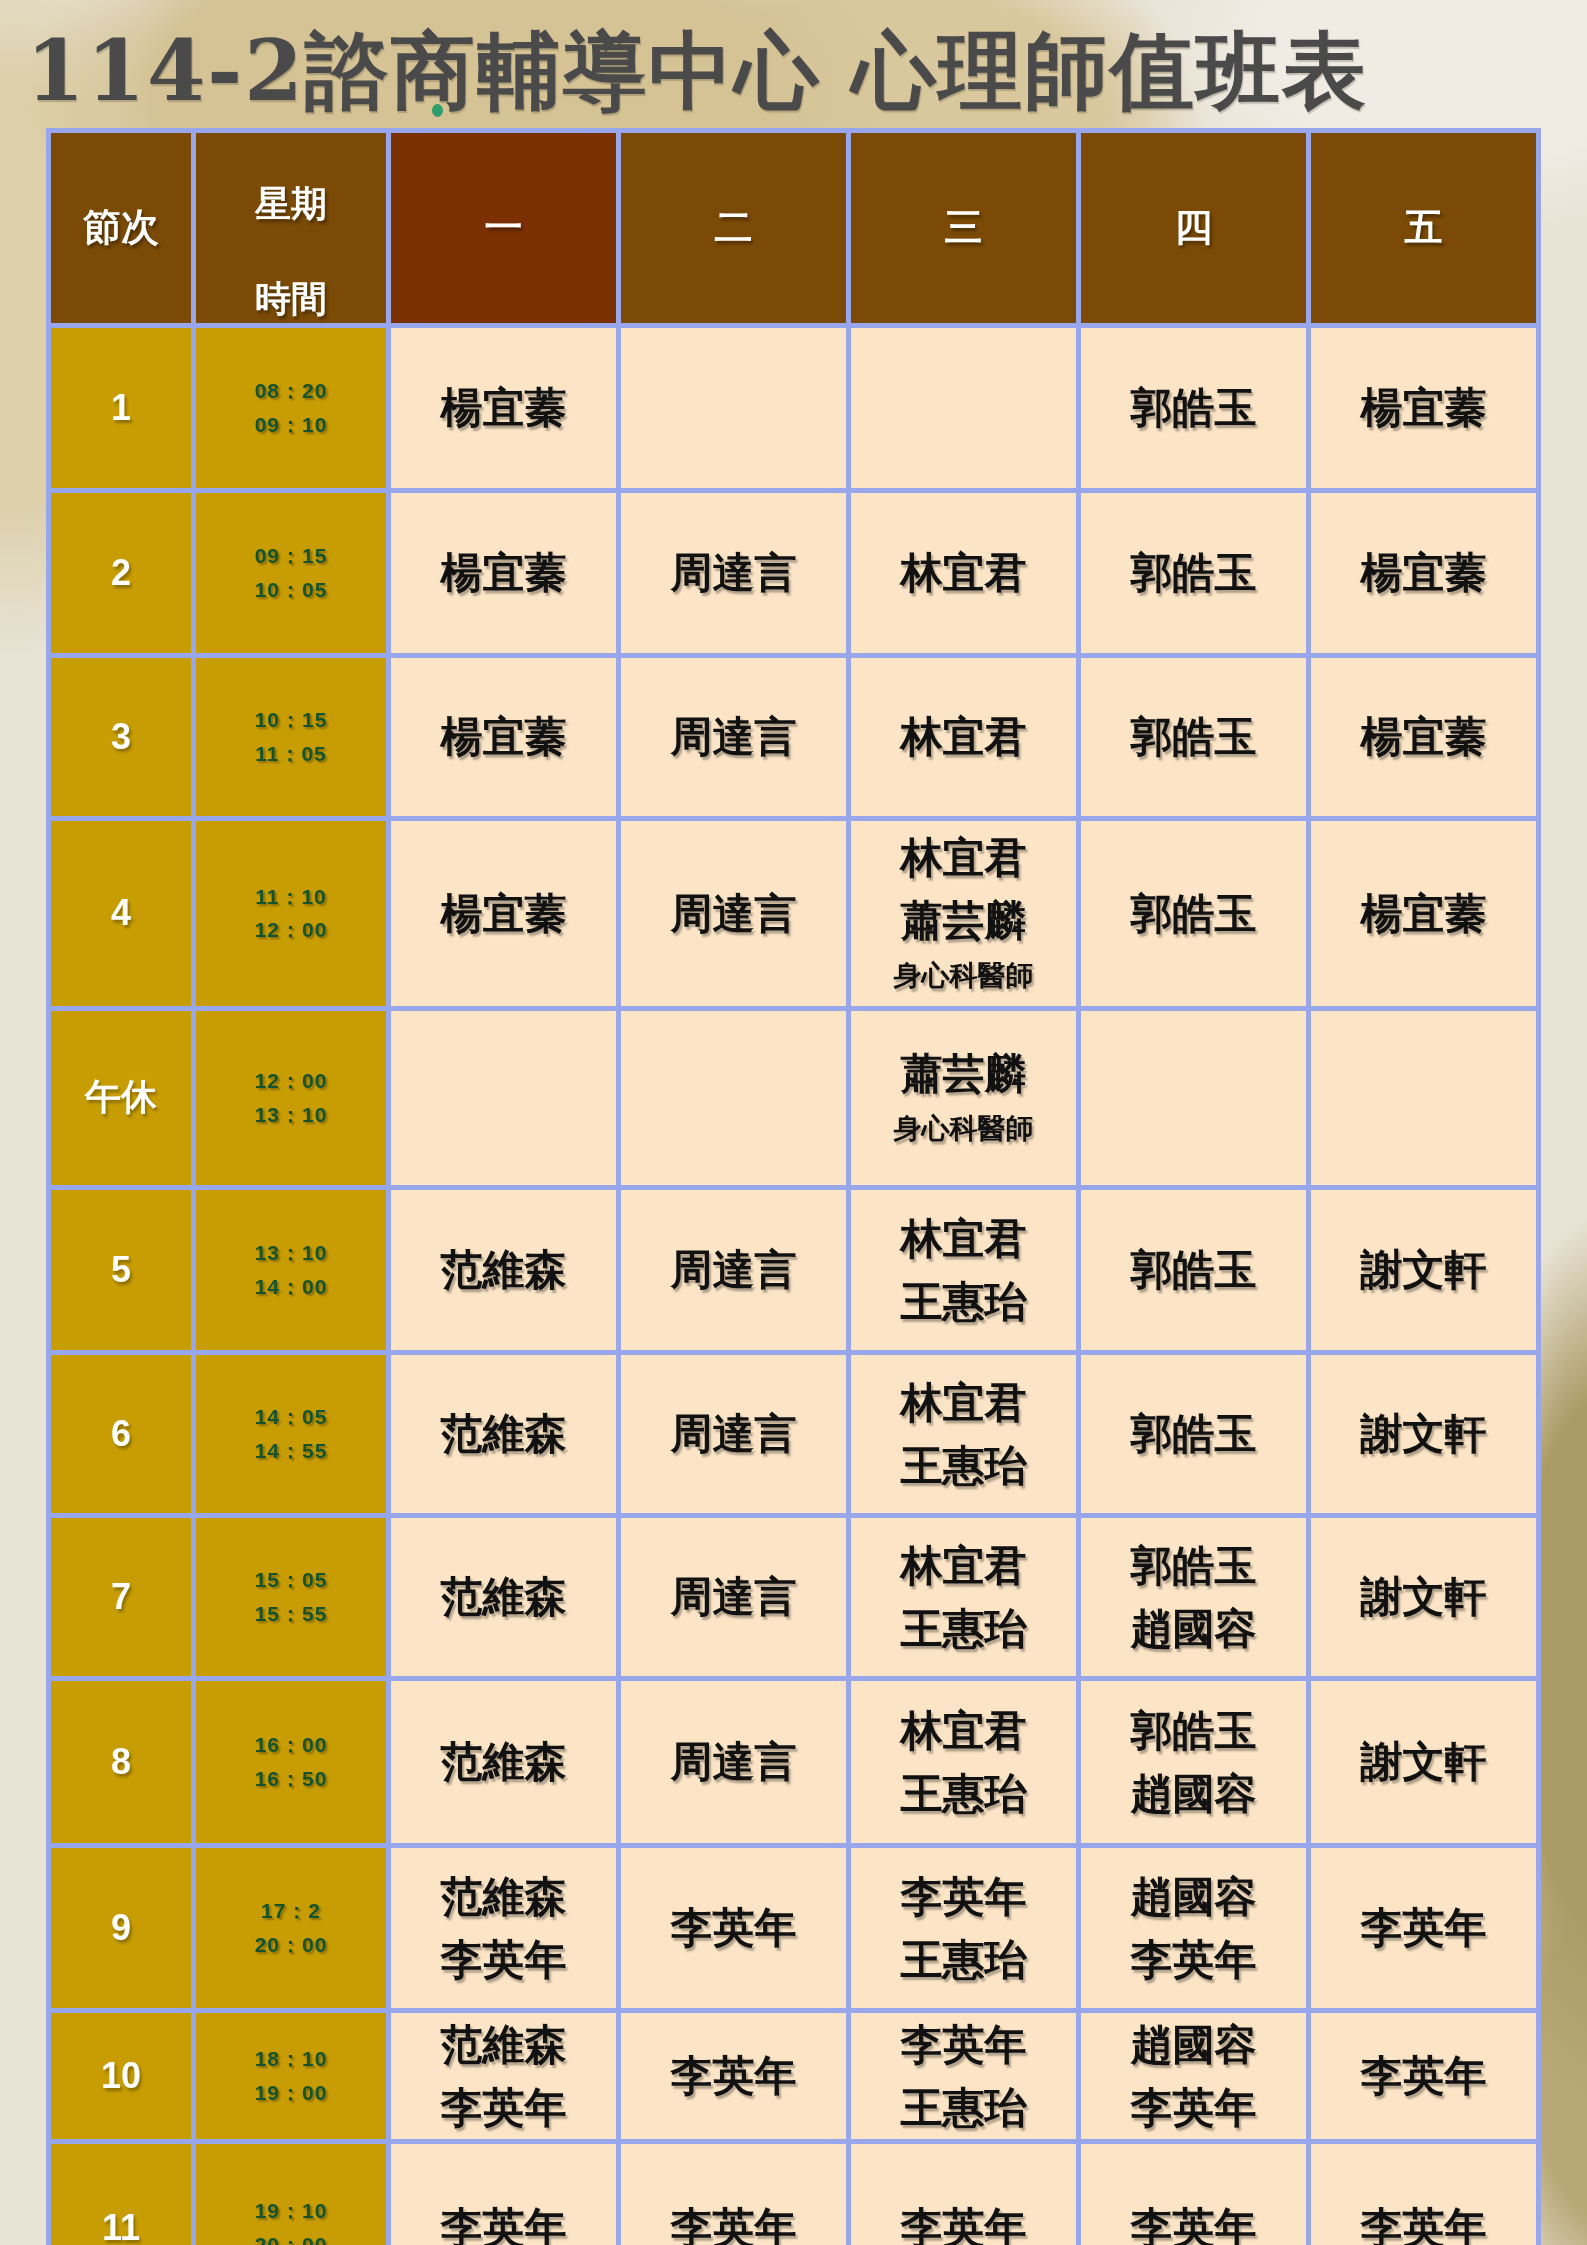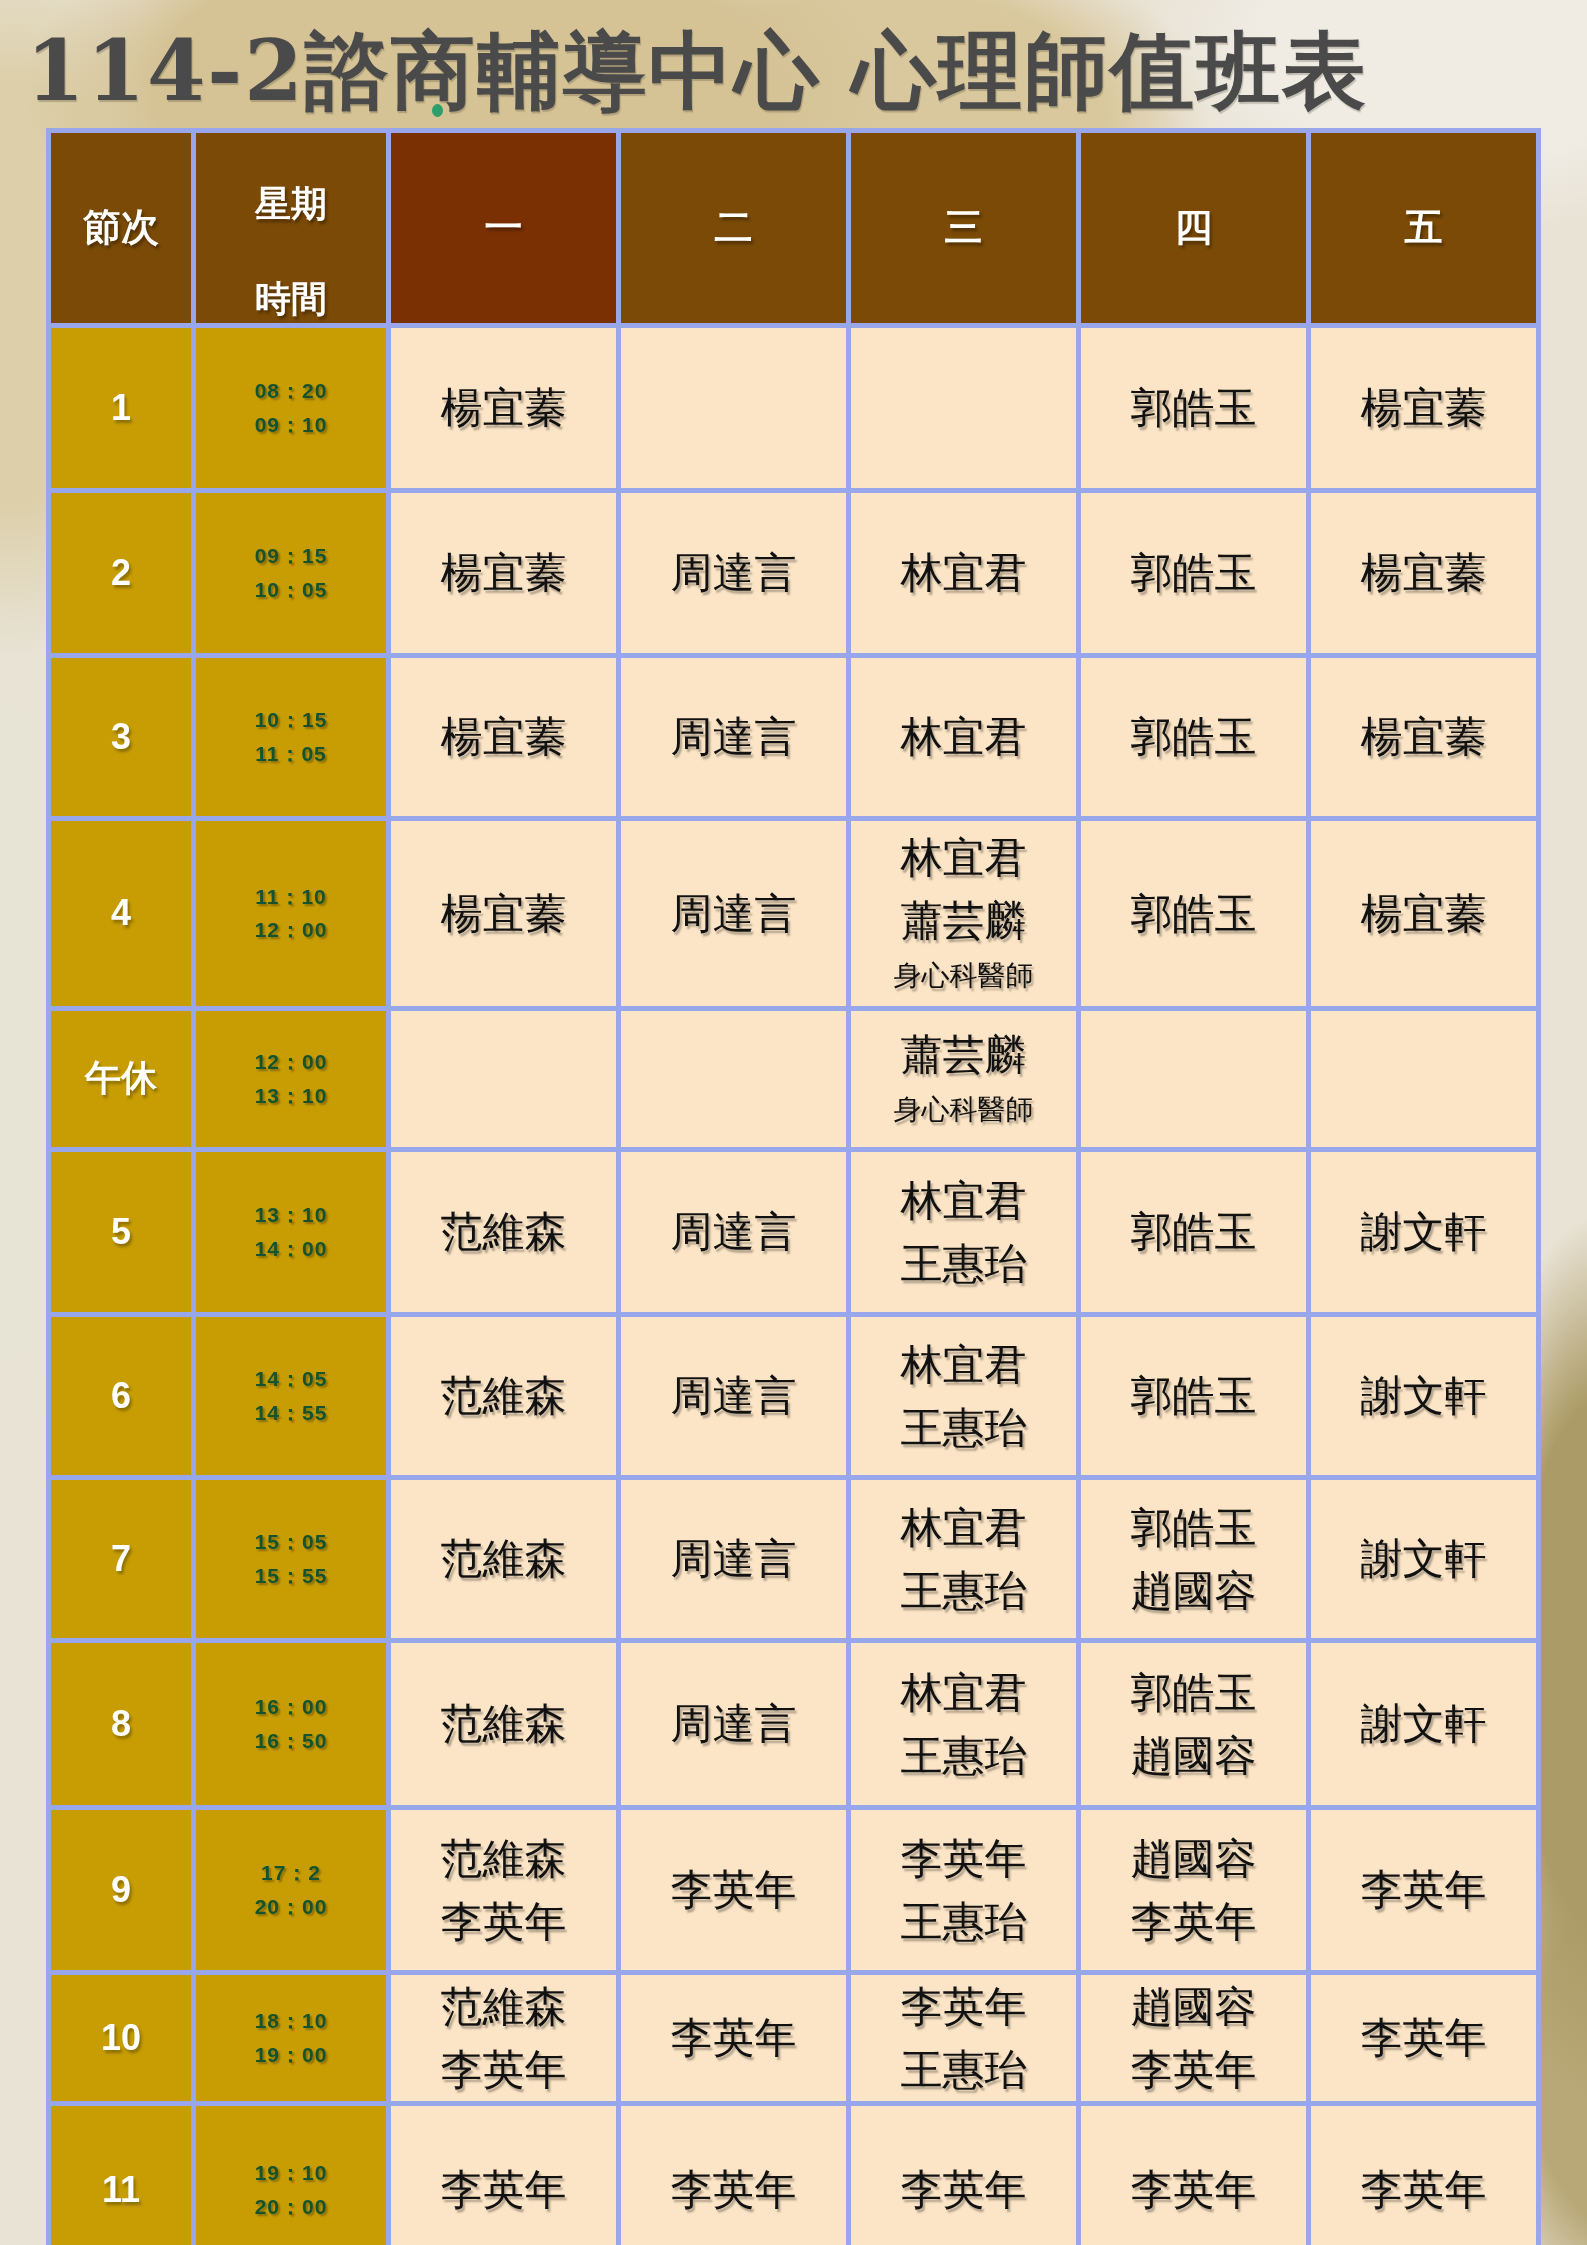--- a/index.html
+++ b/index.html
@@ -42,21 +42,21 @@
   td.period{
     background:var(--gold,#c79d03);color:#fff;font-weight:700;font-size:36px;
     text-shadow:2px 3px 3px rgba(0,0,0,.3);
   }
   td.time{
     background:var(--gold,#c79d03);color:#14532d;font-weight:700;font-size:21px;
     line-height:1.6;text-shadow:2px 2px 2px rgba(0,0,0,.3);letter-spacing:1px;
   }
   td.name{
     background:var(--peach,#fce5c6);color:var(--name-text,#111);
-    font-weight:400;font-size:42px;line-height:1.5;
+    font-weight:700;font-size:42px;line-height:1.5;
     text-shadow:2px 3px 2px rgba(0,0,0,.3);
   }
   td.name .line{display:block;}
   td.name .note{font-size:28px;line-height:1.7;}
 </style>
 </head>
 <body>
 
 <div class="title">114-2諮商輔導中心 心理師值班表</div>
 <div class="green-dot"></div>
@@ -166,21 +166,21 @@
           <span class="line">蕭芸麟</span>
           <span class="line note">身心科醫師</span>
         </td>
         <td class="name">
           <span class="line">郭皓玉</span>
         </td>
         <td class="name">
           <span class="line">楊宜蓁</span>
         </td>
       </tr>
-      <tr style="height: 136px; padding-left: 28px;">
+      <tr style="height: 174px; padding-left: 28px;">
         <td class="period">午休</td>
         <td class="time">
           <div>12：00</div>
           <div>13：10</div>
         </td>
         <td class="name"></td>
         <td class="name"></td>
         <td class="name">
           <span class="line">蕭芸麟</span>
           <span class="line note">身心科醫師</span>

